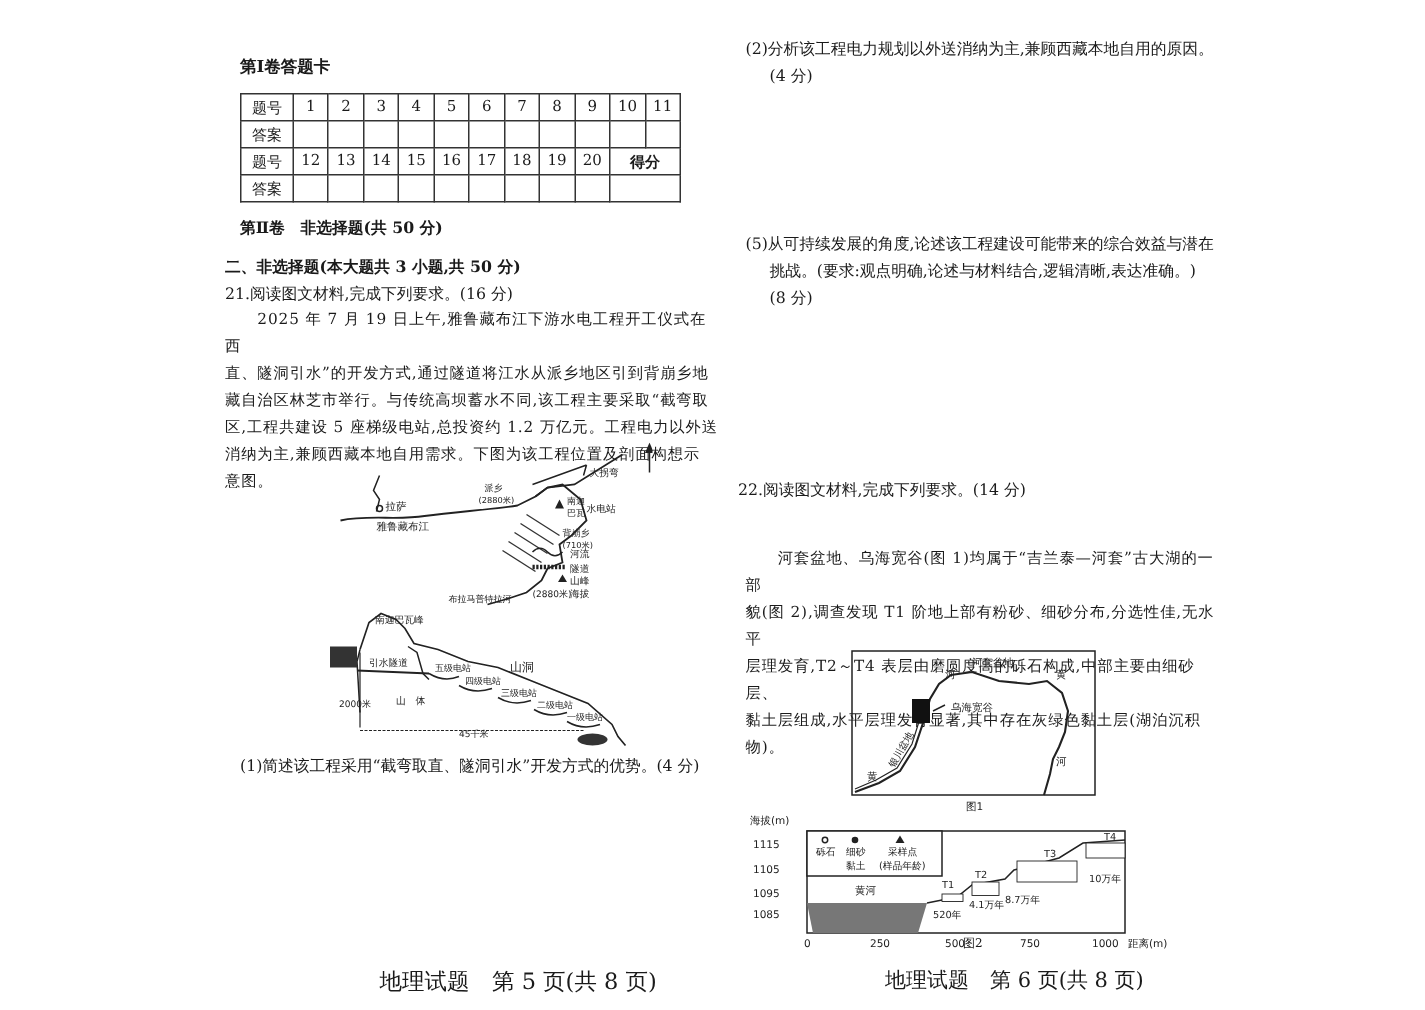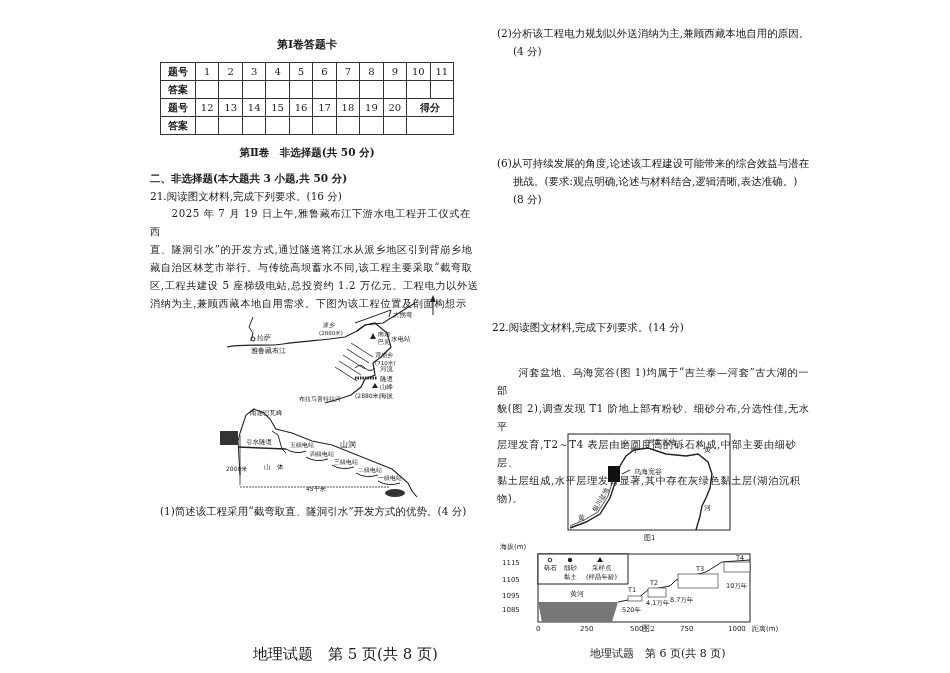--- a/index.html
+++ b/index.html
@@ -1,24 +1,24 @@
 <!DOCTYPE html>
 <html><head>
 <meta charset="utf-8">
 <style>
   html, body { margin:0; padding:0; background:#fff; }
   body { width:950px; height:673px; position:relative; overflow:hidden;
          font-family:"DejaVu Serif", "Liberation Serif", serif; color:#1a1a1a; }
   .abs { position:absolute; }
   .t { font-size:10.5px; line-height:18px; white-space:nowrap; }
   .bold { font-weight:bold; }
-  .center { text-align:center; }
+  .center { text-align:left; }
   table.card { border-collapse:collapse; position:absolute; left:160px; top:62px; width:294px; }
   table.card td { border:1px solid #333; height:17px; font-size:10px; text-align:center; padding:0; }
-  table.card td.h { width:34px; font-weight:bold;text-align:center; }
+  table.card td.h { width:34px; font-weight:normal;text-align:center; }
   .para { font-size:10.2px; line-height:18px; letter-spacing:0.6px; }
   svg text { font-family:"DejaVu Sans", sans-serif; }
 </style>
 </head>
 <body>
 
 <div>
   <div class="abs t bold center" style="left:160px;top:36px;width:294px;font-size:11px;">第Ⅰ卷答题卡</div>
 
   <table class="card">
@@ -82,20 +82,21 @@
 
   <div class="abs t bold center" style="left:160px;top:143px;width:294px;">第Ⅱ卷　非选择题(共 50 分)</div>
   <div class="abs t bold" style="left:150px;top:169px;">二、非选择题(本大题共 3 小题,共 50 分)</div>
   <div class="abs t" style="left:150px;top:187px;">21.阅读图文材料,完成下列要求。(16 分)</div>
   <div class="abs para" style="left:150px;top:205px;width:330px;">
     <div>　　2025 年 7 月 19 日上午,雅鲁藏布江下游水电工程开工仪式在西</div>
     <div>直、隧洞引水”的开发方式,通过隧道将江水从派乡地区引到背崩乡地</div>
     <div>藏自治区林芝市举行。与传统高坝蓄水不同,该工程主要采取“截弯取</div>
     <div>区,工程共建设 5 座梯级电站,总投资约 1.2 万亿元。工程电力以外送</div>
     <div>消纳为主,兼顾西藏本地自用需求。下图为该工程位置及剖面构想示</div>
+    <div>意图。</div>
   </div>
 
   <svg class="abs" style="left:215px;top:295px;" width="220" height="110">
     <path d="M12 52 C30 48, 50 52, 68 49 C90 46,110 45,130 42 L142 36 L150 30 L168 28 L200 8" fill="none" stroke="#222" stroke-width="1.2"></path>
     <path d="M38 22 L34 32 L38 38 L36 46" fill="none" stroke="#222" stroke-width="1"></path>
     <circle cx="38" cy="44" r="2" fill="none" stroke="#222"></circle>
     <path d="M142 36 L150 30 L160 28 L172 38 L176 52 L166 62 L158 68 L160 80 L150 84 L146 92 L136 100 L124 104 L110 108" fill="none" stroke="#222" stroke-width="1.2"></path>
     <path d="M176 15 L140 28 M176 15 L174 22" fill="none" stroke="#222"></path>
     <line x1="218" y1="20" x2="218" y2="3" stroke="#222"></line>
     <polygon points="218,0 215,7 221,7" fill="#222"></polygon>
@@ -159,21 +160,21 @@
   </svg>
 
   <div class="abs t" style="left:160px;top:502px;">(1)简述该工程采用“截弯取直、隧洞引水”开发方式的优势。(4 分)</div>
   <div class="abs t" style="left:253px;top:645px;font-size:15px;">地理试题　第 5 页(共 8 页)</div>
 </div>
 
 <div>
   <div class="abs t" style="left:497px;top:24px;">(2)分析该工程电力规划以外送消纳为主,兼顾西藏本地自用的原因。</div>
   <div class="abs t" style="left:513px;top:42px;">(4 分)</div>
 
-  <div class="abs t" style="left:497px;top:154px;">(6)从可持续发展的角度,论述该工程建设可能带来的综合效益与潜在</div>
+  <div class="abs t" style="left:497px;top:154px;">(5)从可持续发展的角度,论述该工程建设可能带来的综合效益与潜在</div>
   <div class="abs t" style="left:513px;top:172px;">挑战。(要求:观点明确,论述与材料结合,逻辑清晰,表达准确。)</div>
   <div class="abs t" style="left:513px;top:190px;">(8 分)</div>
 
   <div class="abs t" style="left:492px;top:318px;">22.阅读图文材料,完成下列要求。(14 分)</div>
   <div class="abs para" style="left:497px;top:336px;width:320px;margin-top:28px;">
     <div>　　河套盆地、乌海宽谷(图 1)均属于“吉兰泰—河套”古大湖的一部</div>
     <div>貌(图 2),调查发现 T1 阶地上部有粉砂、细砂分布,分选性佳,无水平</div>
     <div>层理发育,T2～T4 表层由磨圆度高的砾石构成,中部主要由细砂层、</div>
     <div>黏土层组成,水平层理发育显著,其中存在灰绿色黏土层(湖泊沉积</div>
     <div>物)。</div>
@@ -234,14 +235,14 @@
       <text x="36" y="91">0</text>
       <text x="80" y="91">250</text>
       <text x="130" y="91">500</text>
       <text x="180" y="91">750</text>
       <text x="228" y="91">1000</text>
       <text x="252" y="91">距离(m)</text>
     </g>
   </svg>
   <div class="abs t" style="left:642px;top:620px;font-size:8px;">图2</div>
 
-  <div class="abs t" style="left:590px;top:645px;font-size:11px;">地理试题　第 6 页(共 8 页)</div>
+  <div class="abs t" style="left:590px;top:645px;font-size:14px;">地理试题　第 6 页(共 8 页)</div>
 </div>
 
 </body></html>

